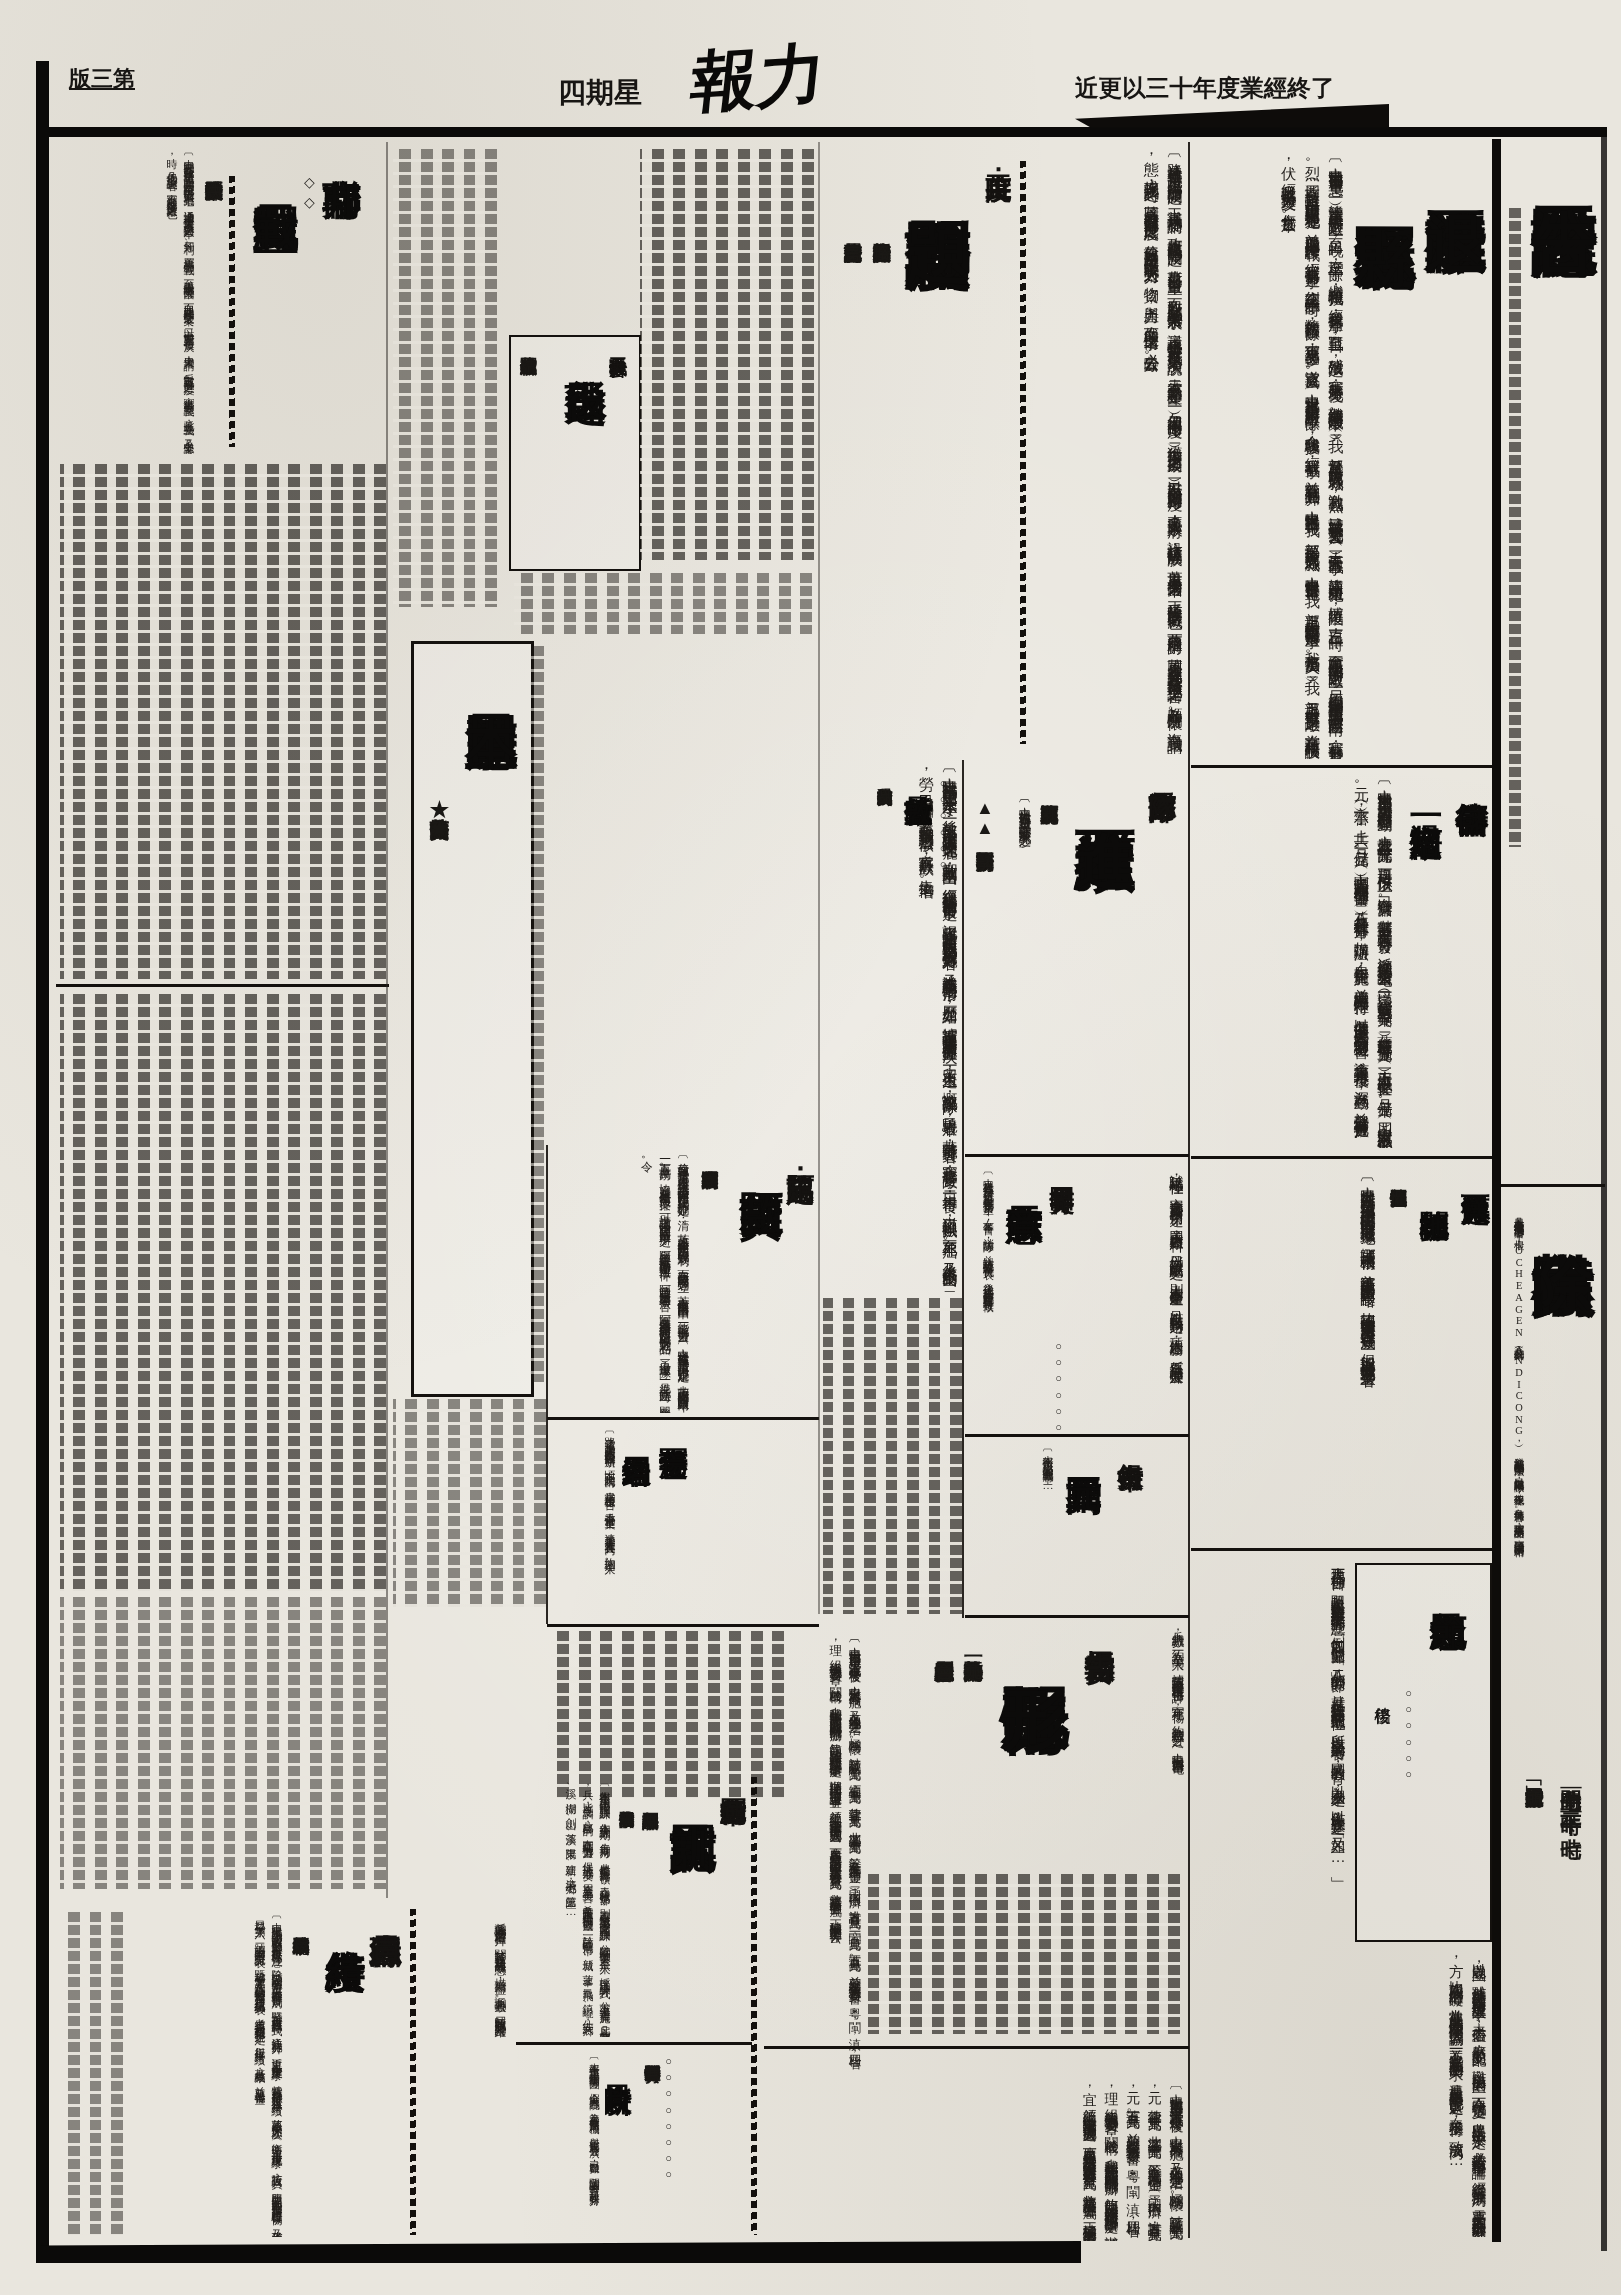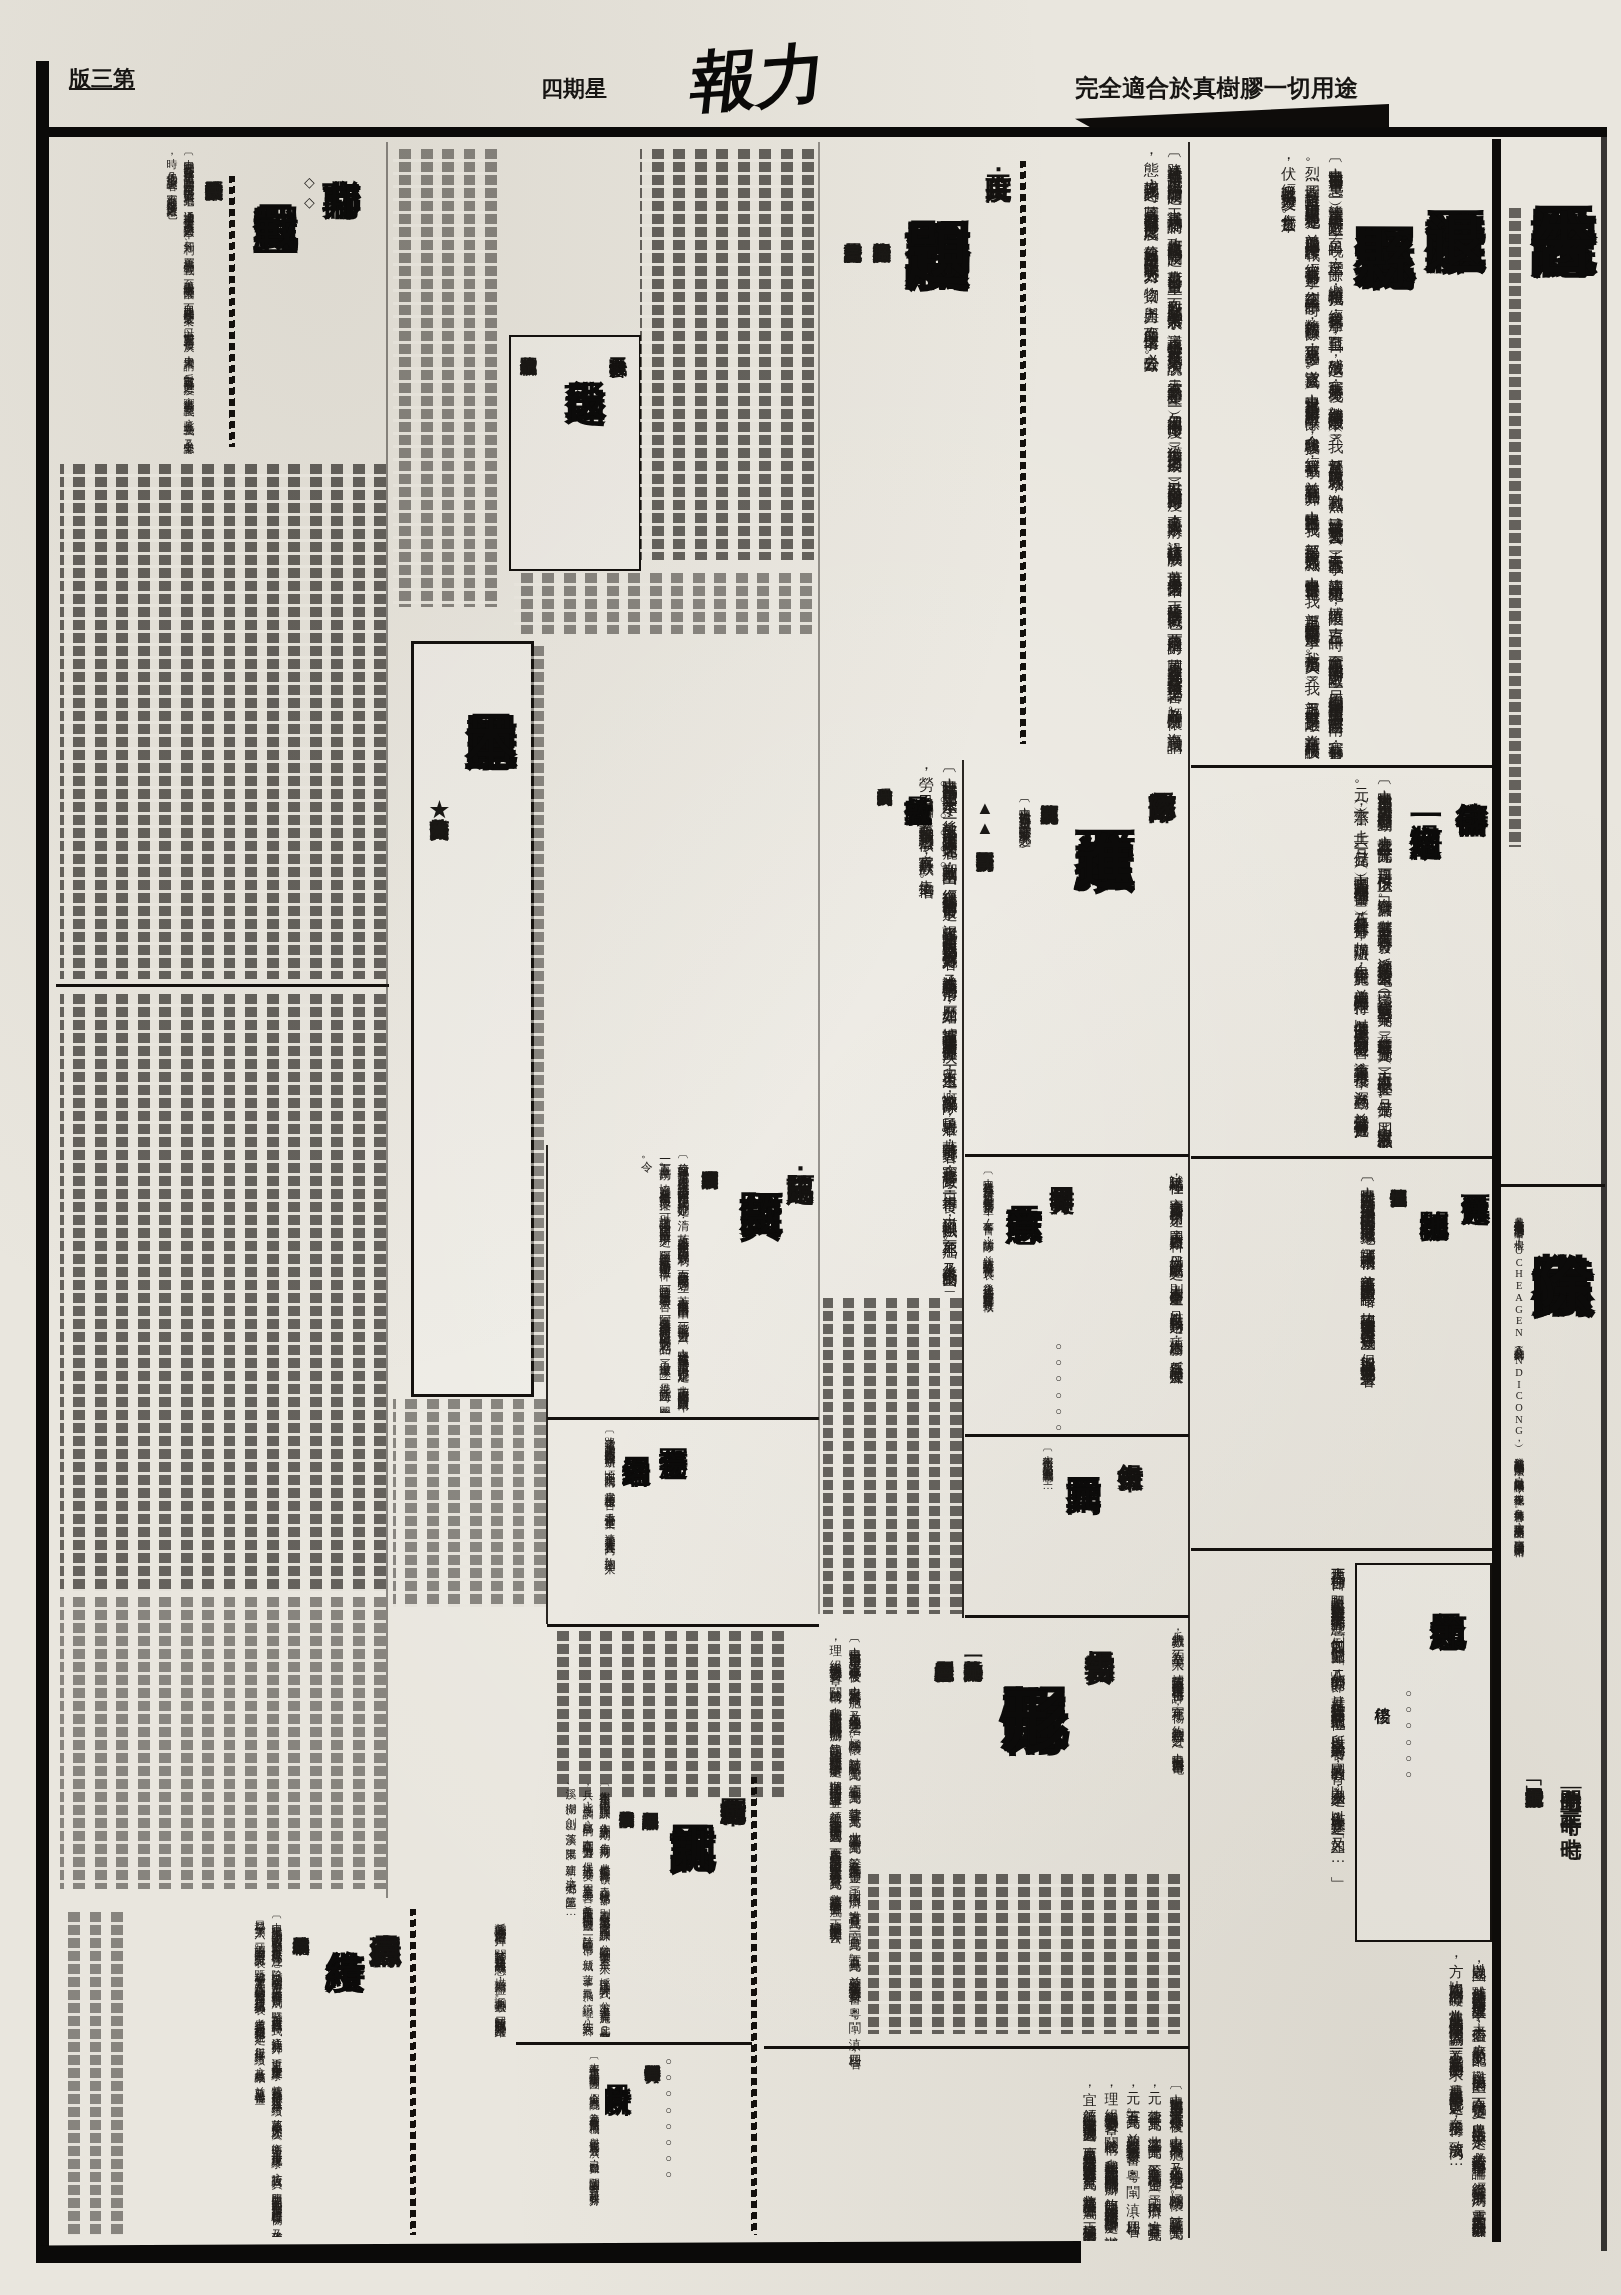--- a/index.html
+++ b/index.html
@@ -35,23 +35,23 @@
 <body>
 
 <div id="page">
 
   <div class="frame" style="left:36px;top:61px;width:12.5px;height:2202px;"></div>
   <div class="frame" style="left:49px;top:127px;width:1558px;height:10.4px;"></div>
   <div class="frame" style="left:1601px;top:127px;width:6.2px;height:2124px;opacity:.8;"></div>
   <div class="frame" style="left:40px;top:2241px;width:1041px;height:22px;clip-path:polygon(0 20%,100% 0,100% 100%,0 100%);"></div>
 
   <div class="rtl-line" style="left:69px;top:64px;font-size:22px;text-decoration:underline;">版三第</div>
-  <div class="rtl-line" style="left:541px;top:74px;font-size:22px;">四期星</div>
+  <div class="rtl-line" style="left:558px;top:74px;font-size:28px;">四期星</div>
   <div class="rtl-line masthead" style="left:691px;top:33px;font-size:67px;">報力</div>
-  <div class="rtl-line" style="left:1075px;top:72px;font-size:23.6px;">完全適合於真樹膠一切用途</div>
+  <div class="rtl-line" style="left:1075px;top:72px;font-size:23.6px;">近更以三十年度業經終了</div>
   <div class="bar" style="left:1075px;top:104px;width:314px;height:23.6px;clip-path:polygon(0 62%,100% 0,100% 100%,5% 100%);"></div>
 
   <div class="bar" style="left:1492px;top:139px;width:9px;height:2103px;"></div>
 
   <div class="v hd" style="left:1522px;top:154px;width:82px;height:888px;font-size:67px;line-height:1.18;">平民醫院應診公告</div>
   <div class="sim" style="left:1503px;top:208px;width:18px;height:639px;"></div>
 
   <div class="rule-h" style="left:1501px;top:1184px;width:104px;"></div>
   <div class="v hd" style="left:1528px;top:1201px;width:72px;height:528px;font-size:64px;line-height:1.15;">淋病負責根除</div>
   <div class="body-v" style="left:1503px;top:1209px;width:23.6px;height:1020px;font-size:10.4px;letter-spacing:0.7px;">凡男女患有急慢性淋病或久滯下疳者，卡根（TOCHEAGEN）及安的藥針（ANDICONG），注射並採其他藥劑手術等療法，以最短期限日根除，後永保不犯，良藥無痛苦。本院採用最新出品，專門治頑固淋病手術精。</div>

